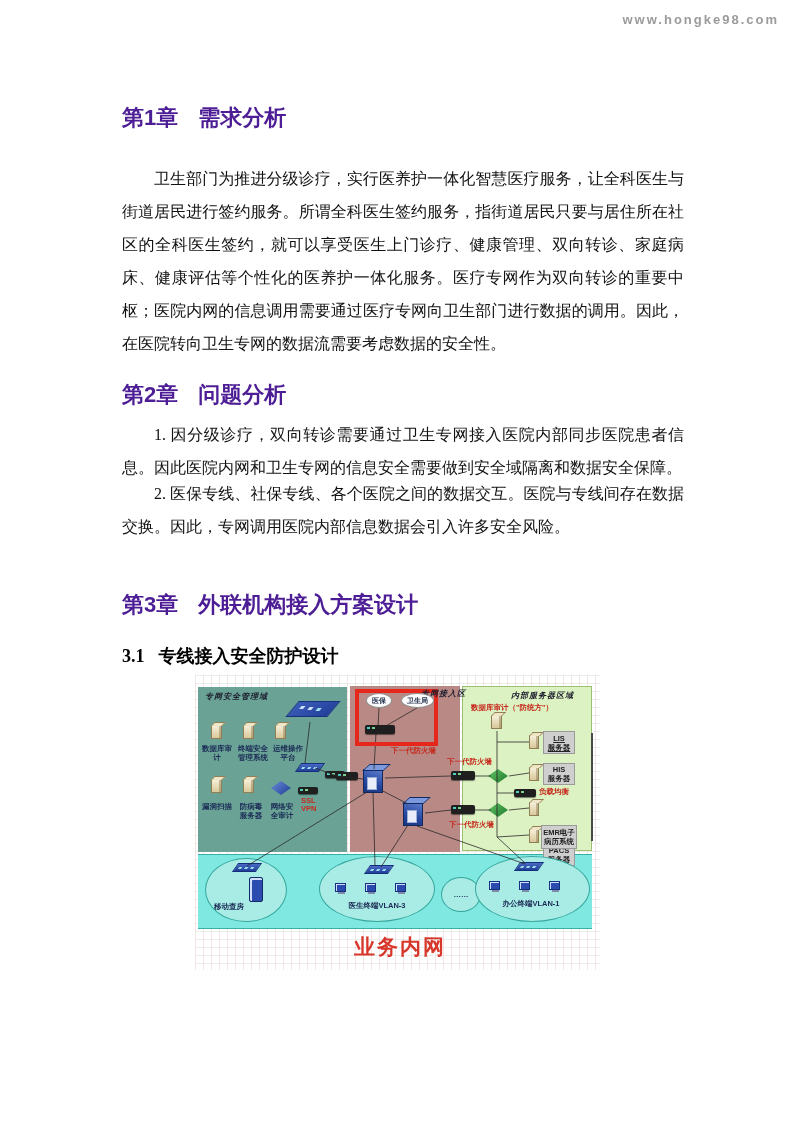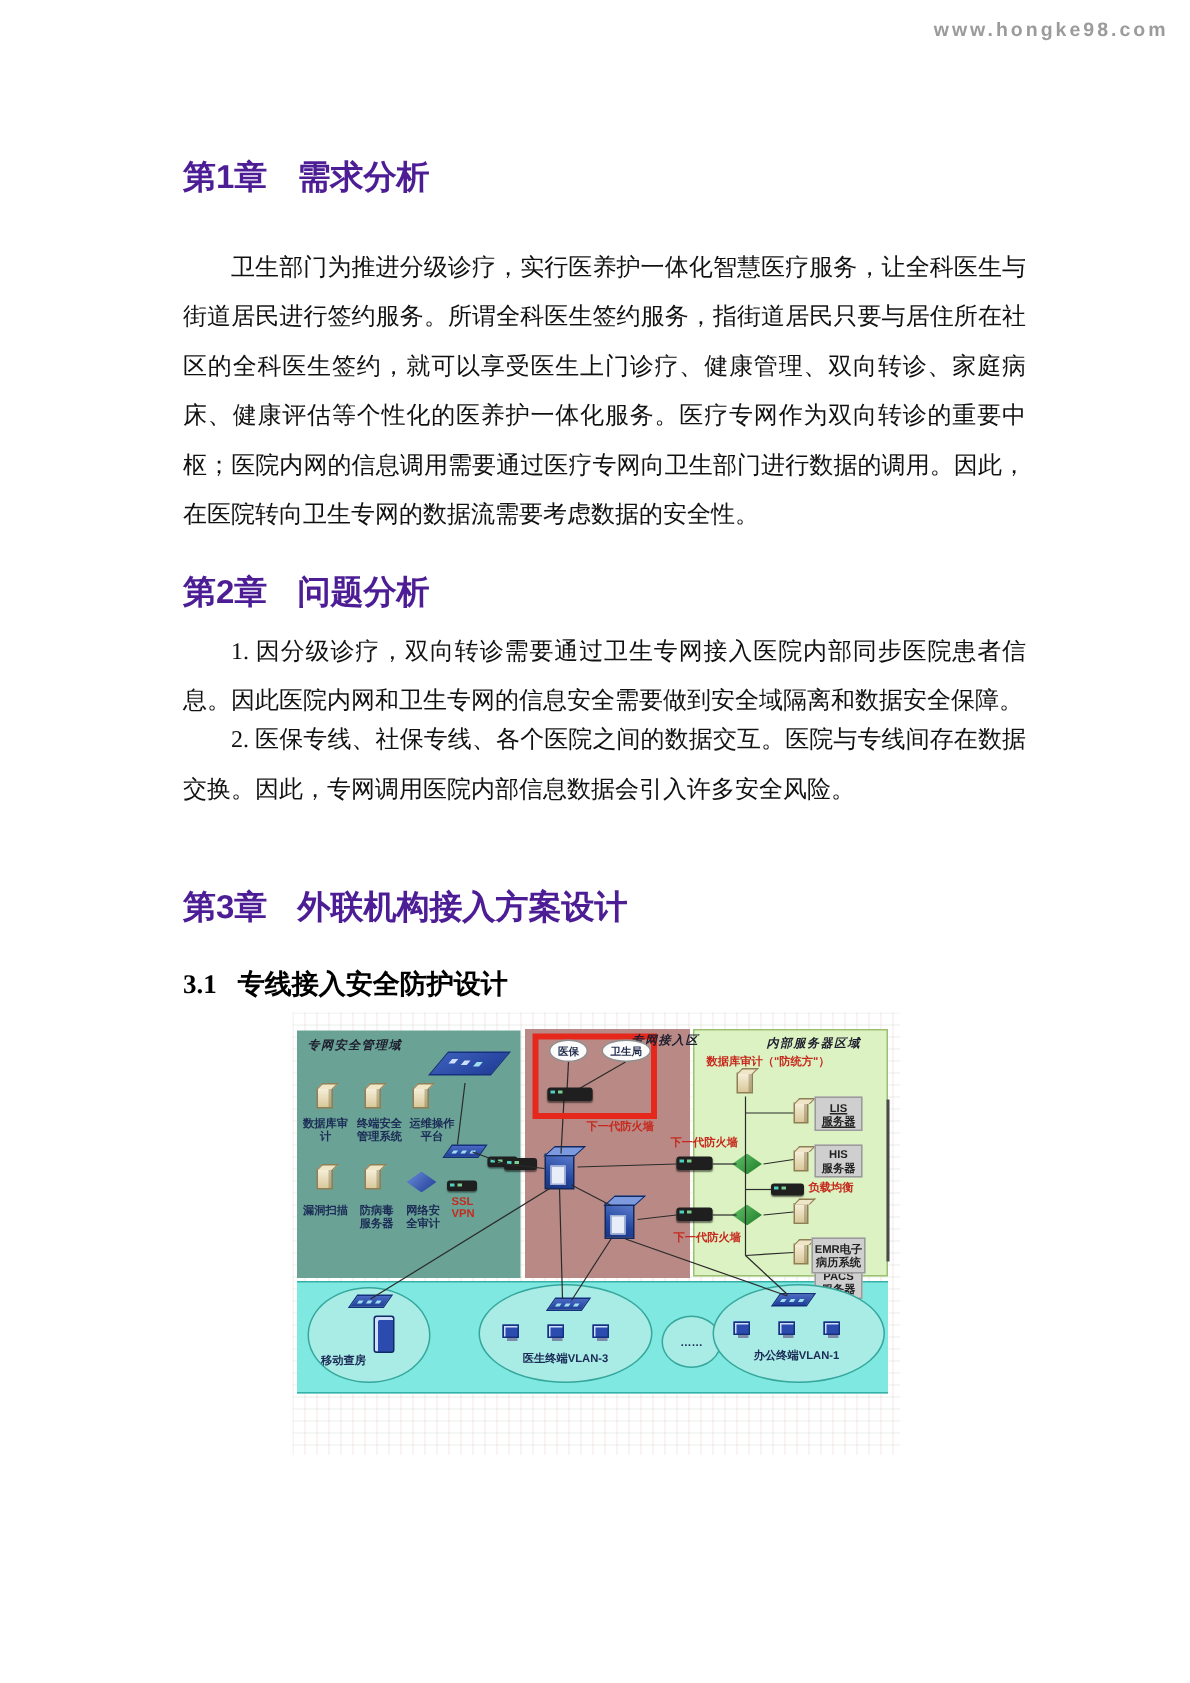--- a/index.html
+++ b/index.html
@@ -186,14 +186,15 @@
   <div class="zlabel" style="left:140px;top:226px;width:84px;">医生终端VLAN-3</div>
 
   <div class="zlabel" style="left:252px;top:215px;width:28px;">……</div>
 
   <div class="flatsw" style="left:322px;top:187px;"></div>
   <div class="pc" style="left:294px;top:206px;"></div>
   <div class="pc" style="left:324px;top:206px;"></div>
   <div class="pc" style="left:354px;top:206px;"></div>
   <div class="zlabel" style="left:296px;top:224px;width:80px;">办公终端VLAN-1</div>
 
+  <div class="net-title">业务内网</div>
   <div class="edgeline"></div>
 </div>
 
 </body></html>

